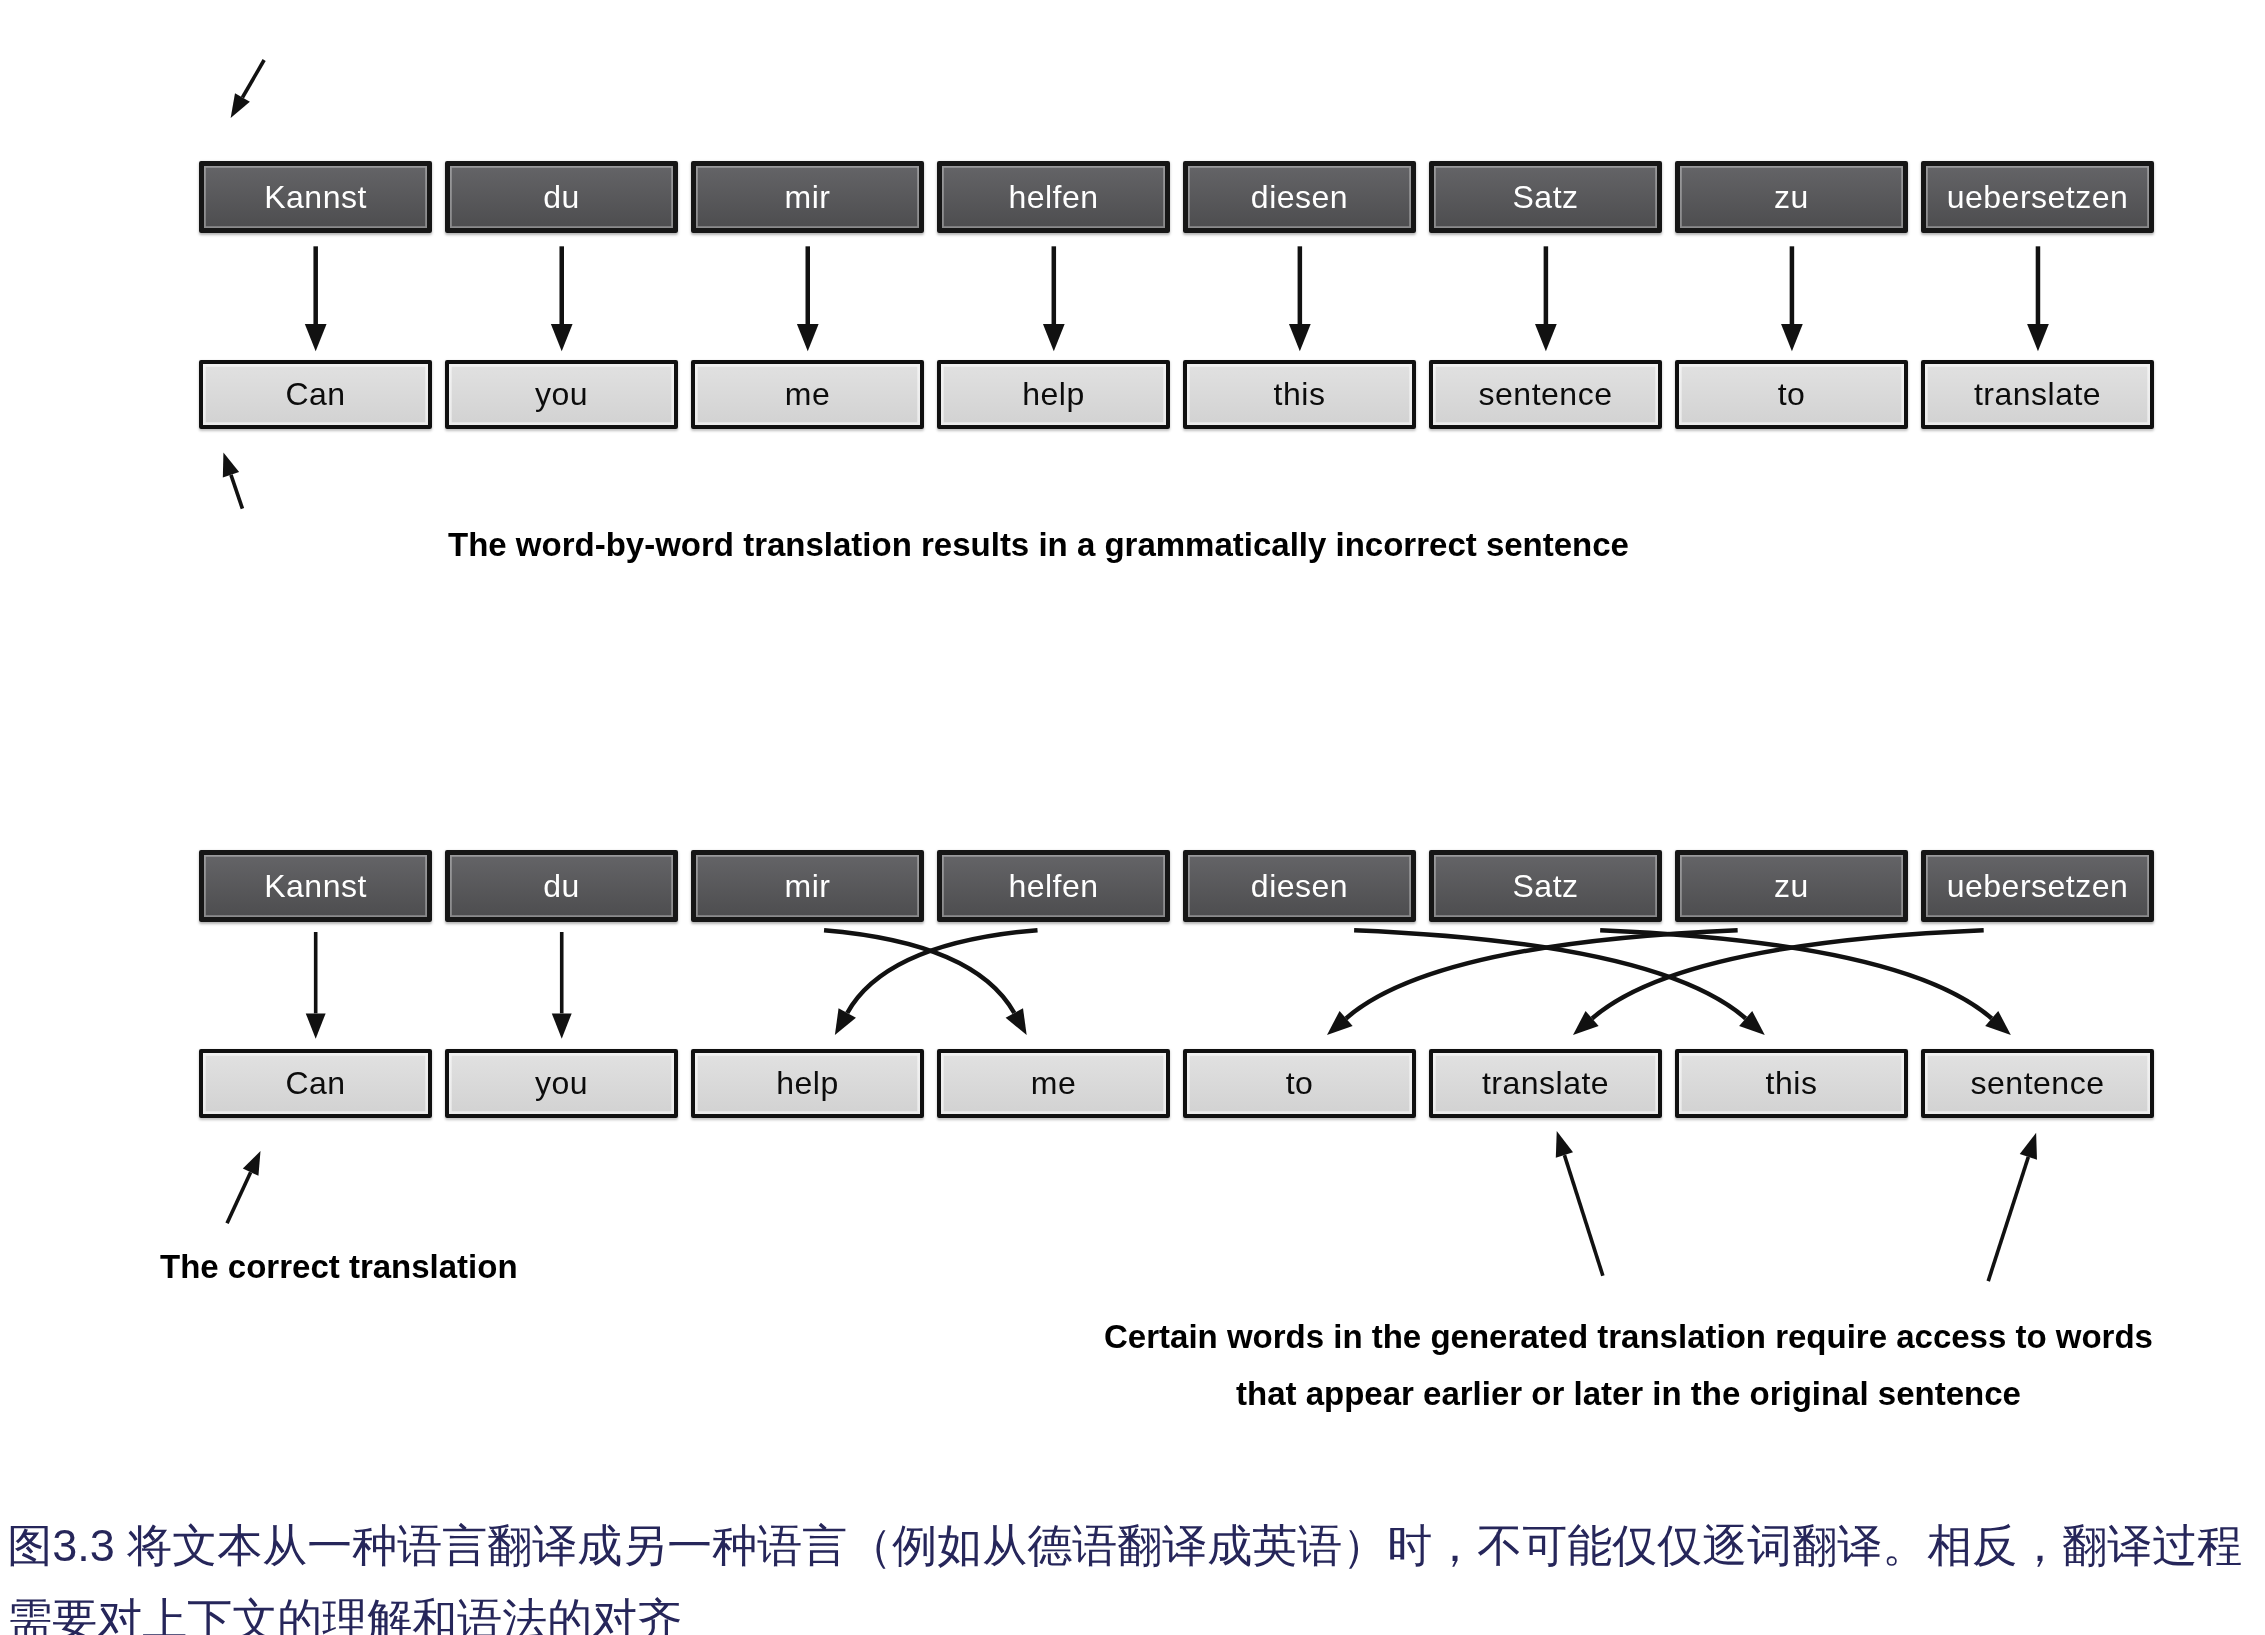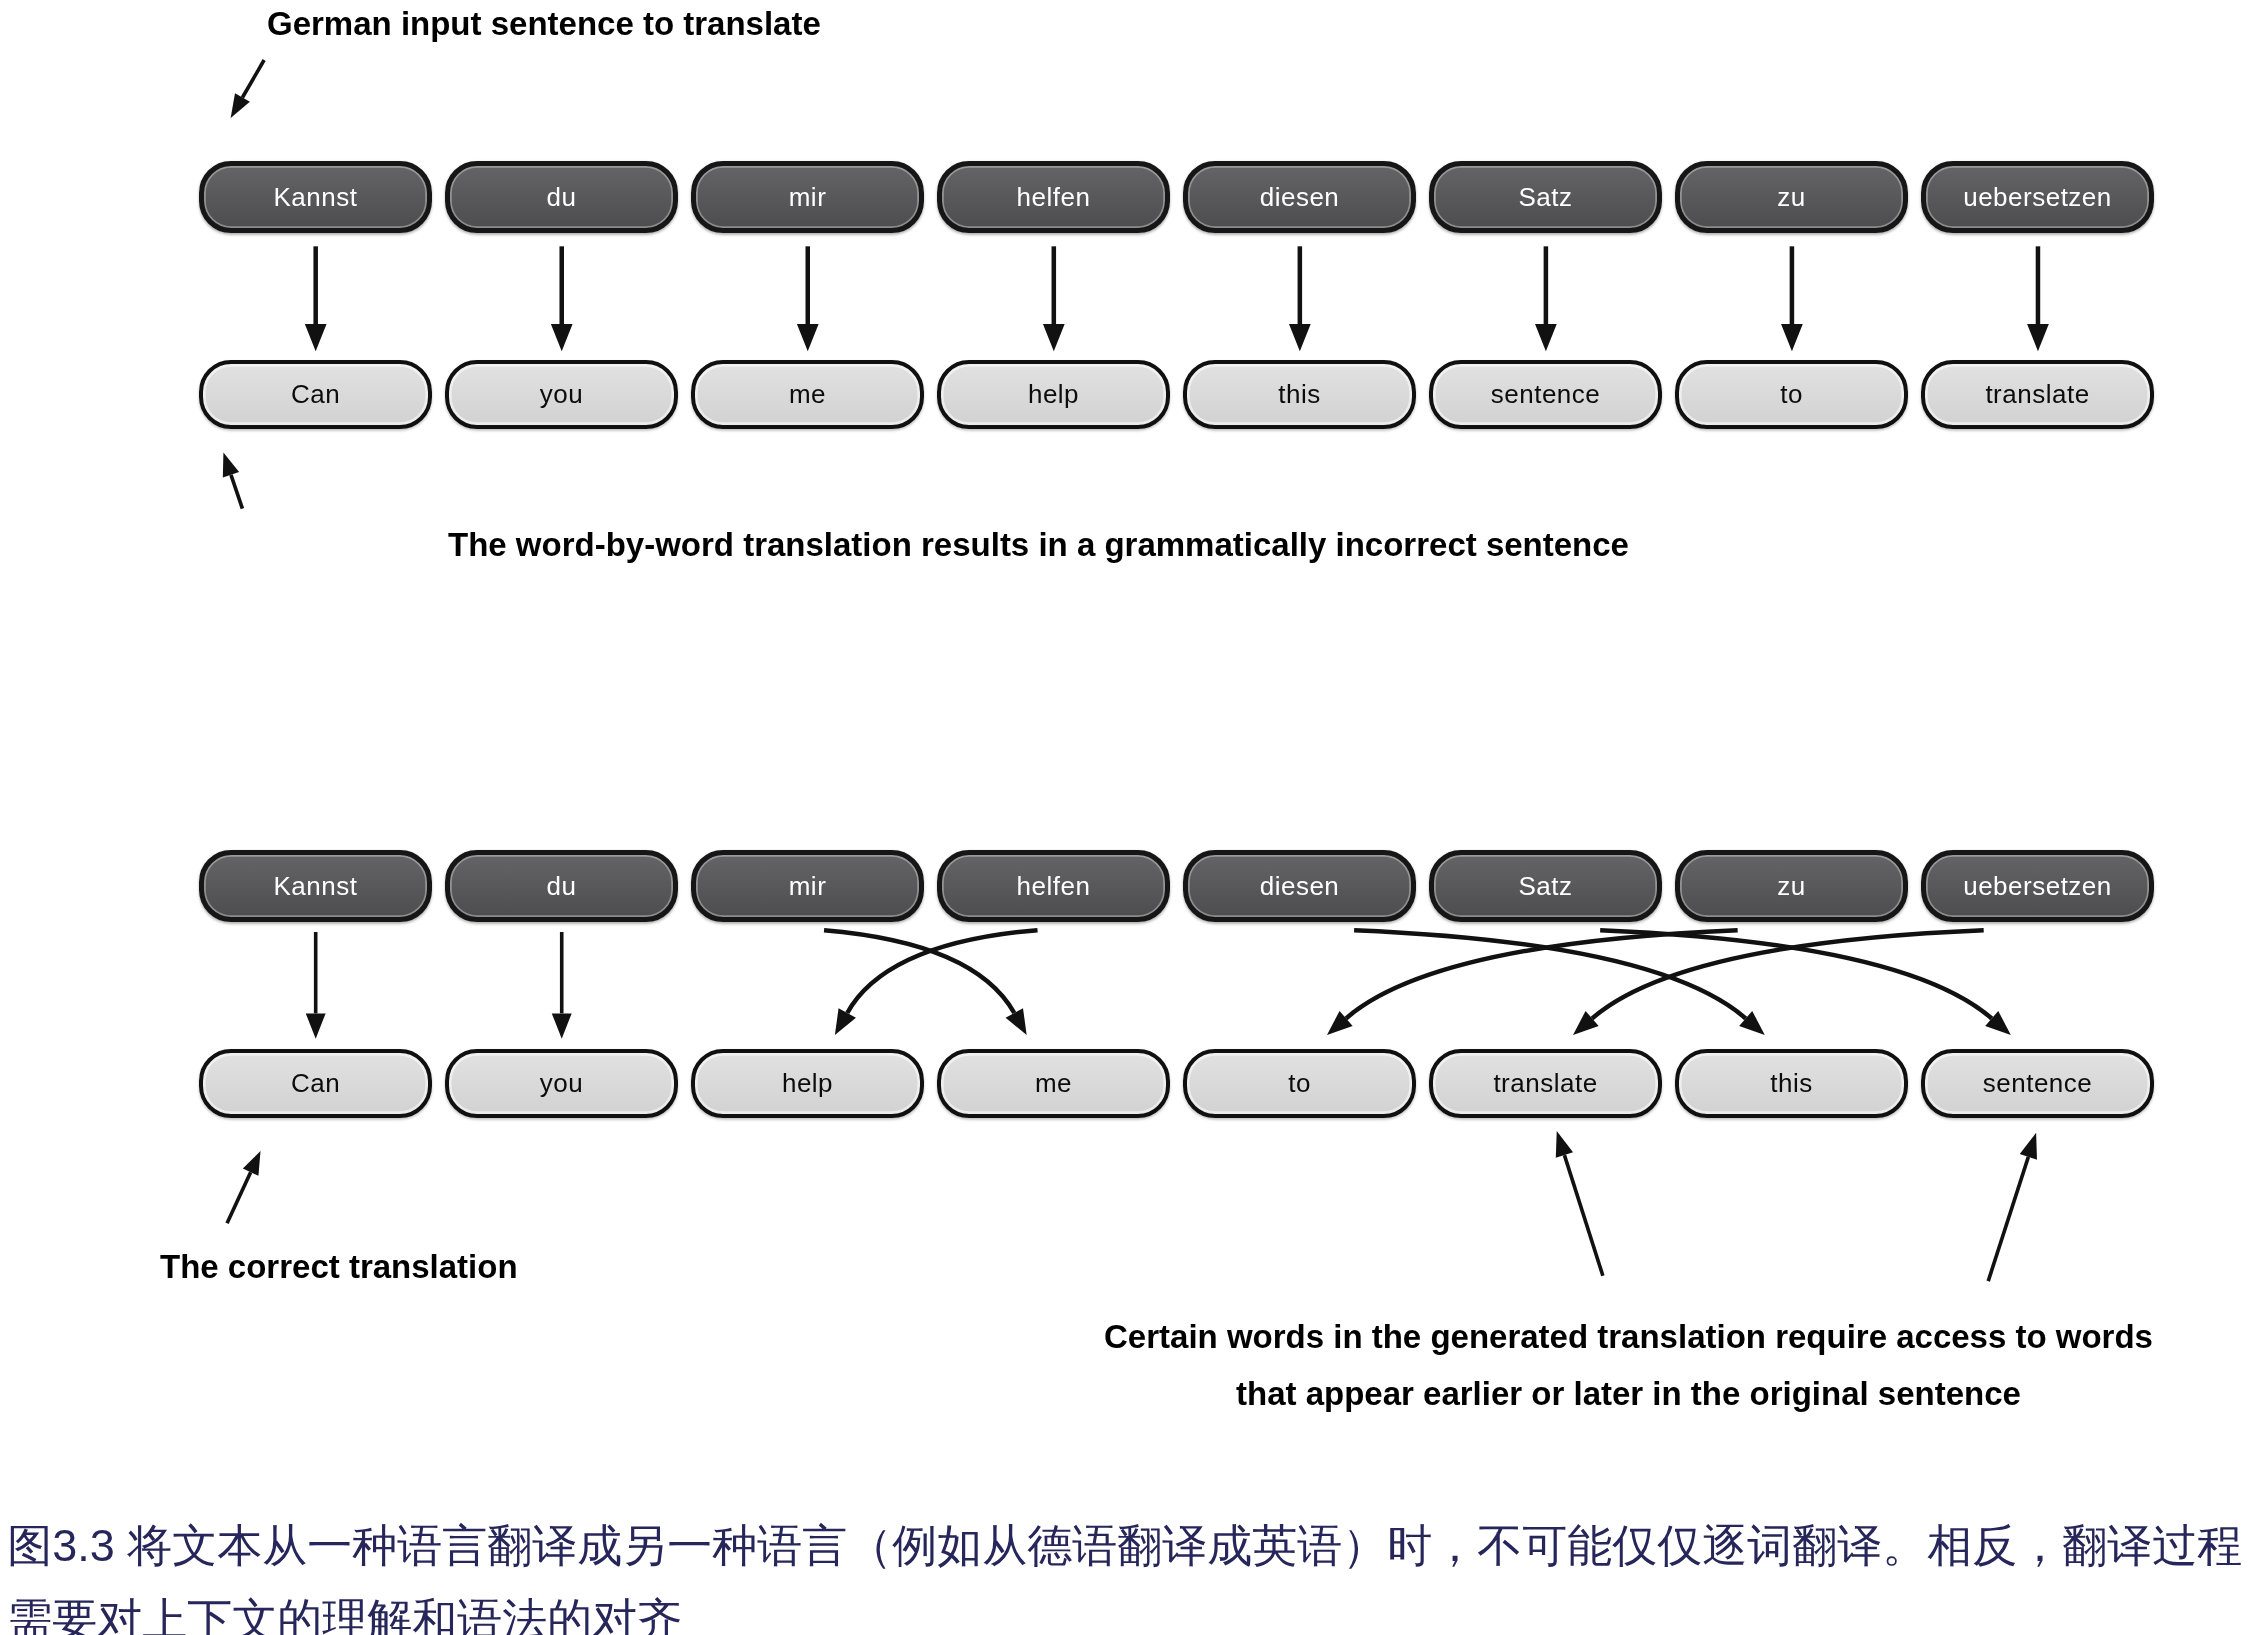--- a/index.html
+++ b/index.html
@@ -4,21 +4,21 @@
 <style>
   html,body { margin:0; padding:0; background:#ffffff; }
   .stage {
     position:relative; width:2265px; height:1636px; background:#ffffff;
     font-family:"Liberation Sans","DejaVu Sans",sans-serif; overflow:hidden;
   }
   #arrow-layer { position:absolute; left:0; top:0; width:2265px; height:1636px; }
   .word-box {
     position:absolute; box-sizing:border-box; width:233px;
     display:flex; align-items:center; justify-content:center;
-    border-radius:32px; font-size:26px; letter-spacing:0.5px;
+    border-radius:2px; font-size:32px; letter-spacing:0.5px;
   }
   .word-box.dark {
     height:72px; background:linear-gradient(180deg,#646467 0%,#4d4d4f 100%);
     border:5.4px solid #161616; color:#ffffff;
     box-shadow: inset 0 0 0 1.8px rgba(255,255,255,.35), 0 1.8px 2.7px rgba(0,0,0,.30);
   }
   .word-box.light {
     height:69px; background:linear-gradient(180deg,#e1e1e1 0%,#d2d2d2 100%);
     border:4.5px solid #101010; color:#0c0c0c;
     box-shadow: inset 0 0 0 2.7px rgba(255,255,255,.55), 0 1.8px 2.7px rgba(0,0,0,.25);
@@ -120,21 +120,20 @@
       <g>
         <line x1="1772" y1="1410" x2="1729.5034654826968" y2="1276.6775387692453" stroke="#111111" stroke-width="4"></line>
         <polygon points="1721,1250 1739.0311579002844,1273.6405868111392 1719.9757730651093,1279.7144907273514" fill="#111111"></polygon>
       </g>
       <g>
         <line x1="2198" y1="1416" x2="2242.389683362351" y2="1278.6432439353662" stroke="#111111" stroke-width="4"></line>
         <polygon points="2251,1252 2251.905127624982,1281.7183570202408 2232.8742390997204,1275.5681308504916" fill="#111111"></polygon>
       </g>
     </svg>
 
-  <div class="ann" id="ann-top">German input sentence to translate</div>
 
   <div id="rows-root">
       <div class="word-box dark" style="left: 199px; top: 161px;">Kannst</div>
       <div class="word-box dark" style="left: 445px; top: 161px;">du</div>
       <div class="word-box dark" style="left: 691px; top: 161px;">mir</div>
       <div class="word-box dark" style="left: 937px; top: 161px;">helfen</div>
       <div class="word-box dark" style="left: 1183px; top: 161px;">diesen</div>
       <div class="word-box dark" style="left: 1429px; top: 161px;">Satz</div>
       <div class="word-box dark" style="left: 1675px; top: 161px;">zu</div>
       <div class="word-box dark" style="left: 1921px; top: 161px;">uebersetzen</div>

